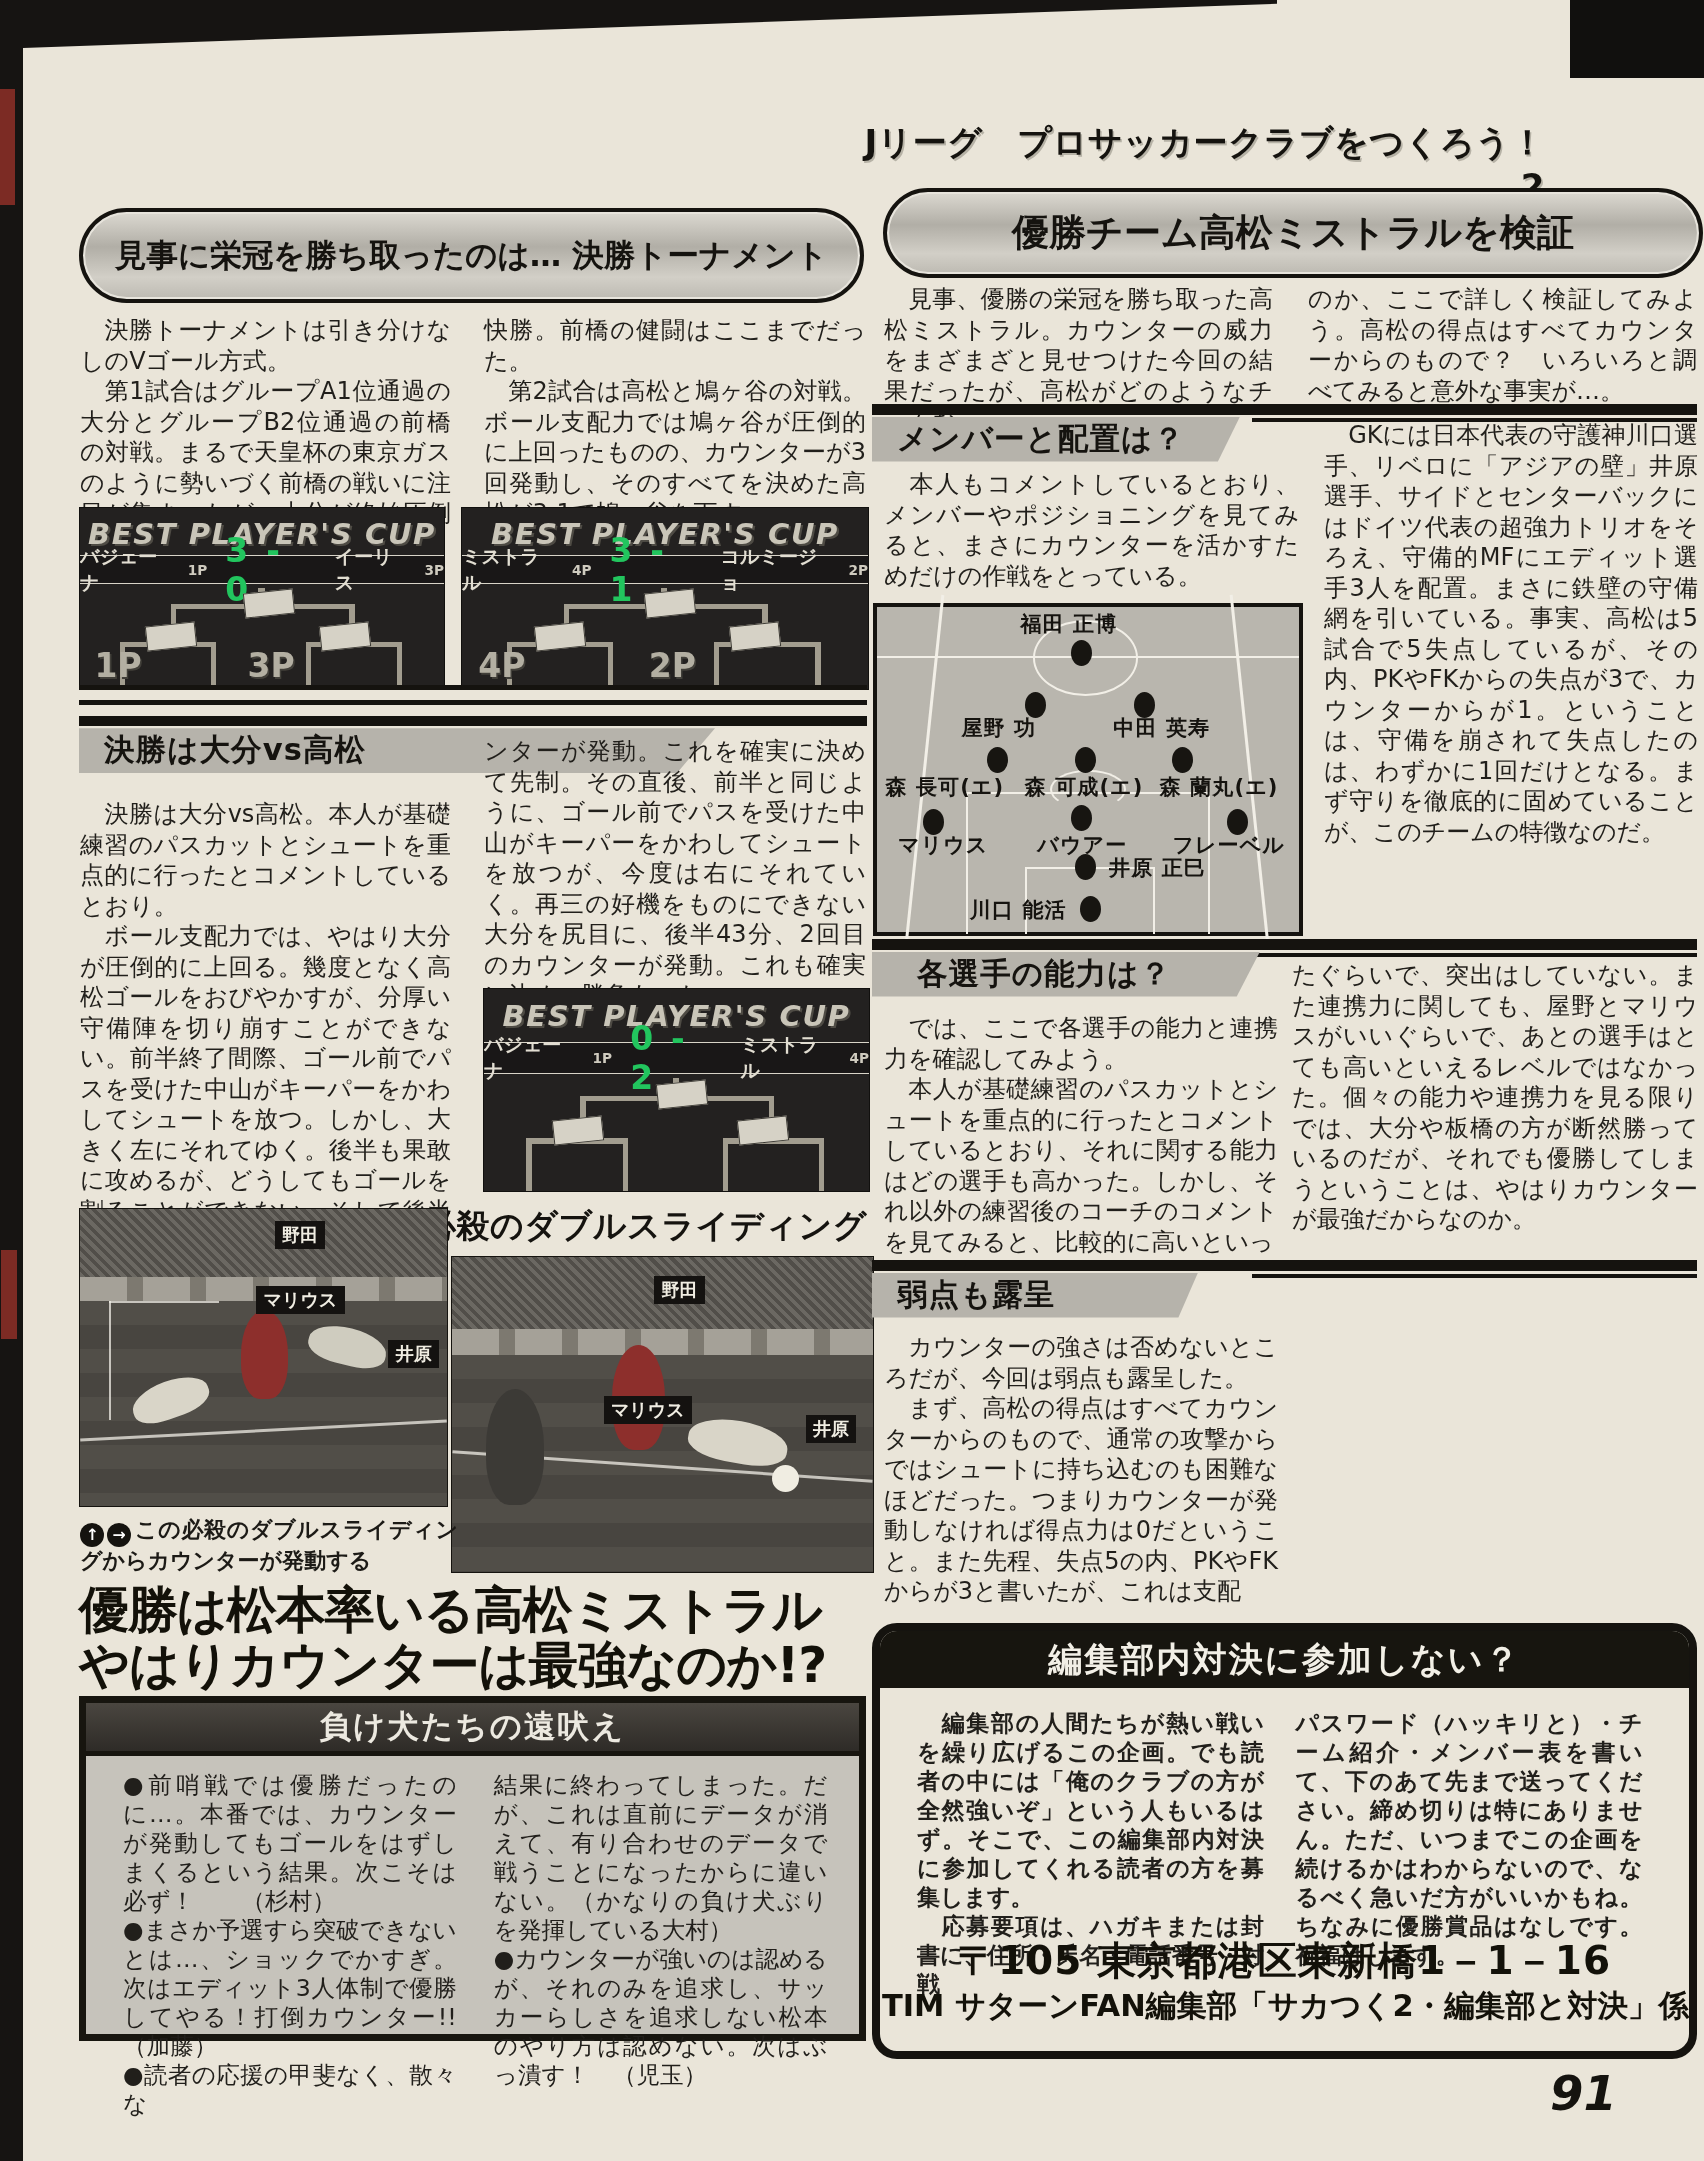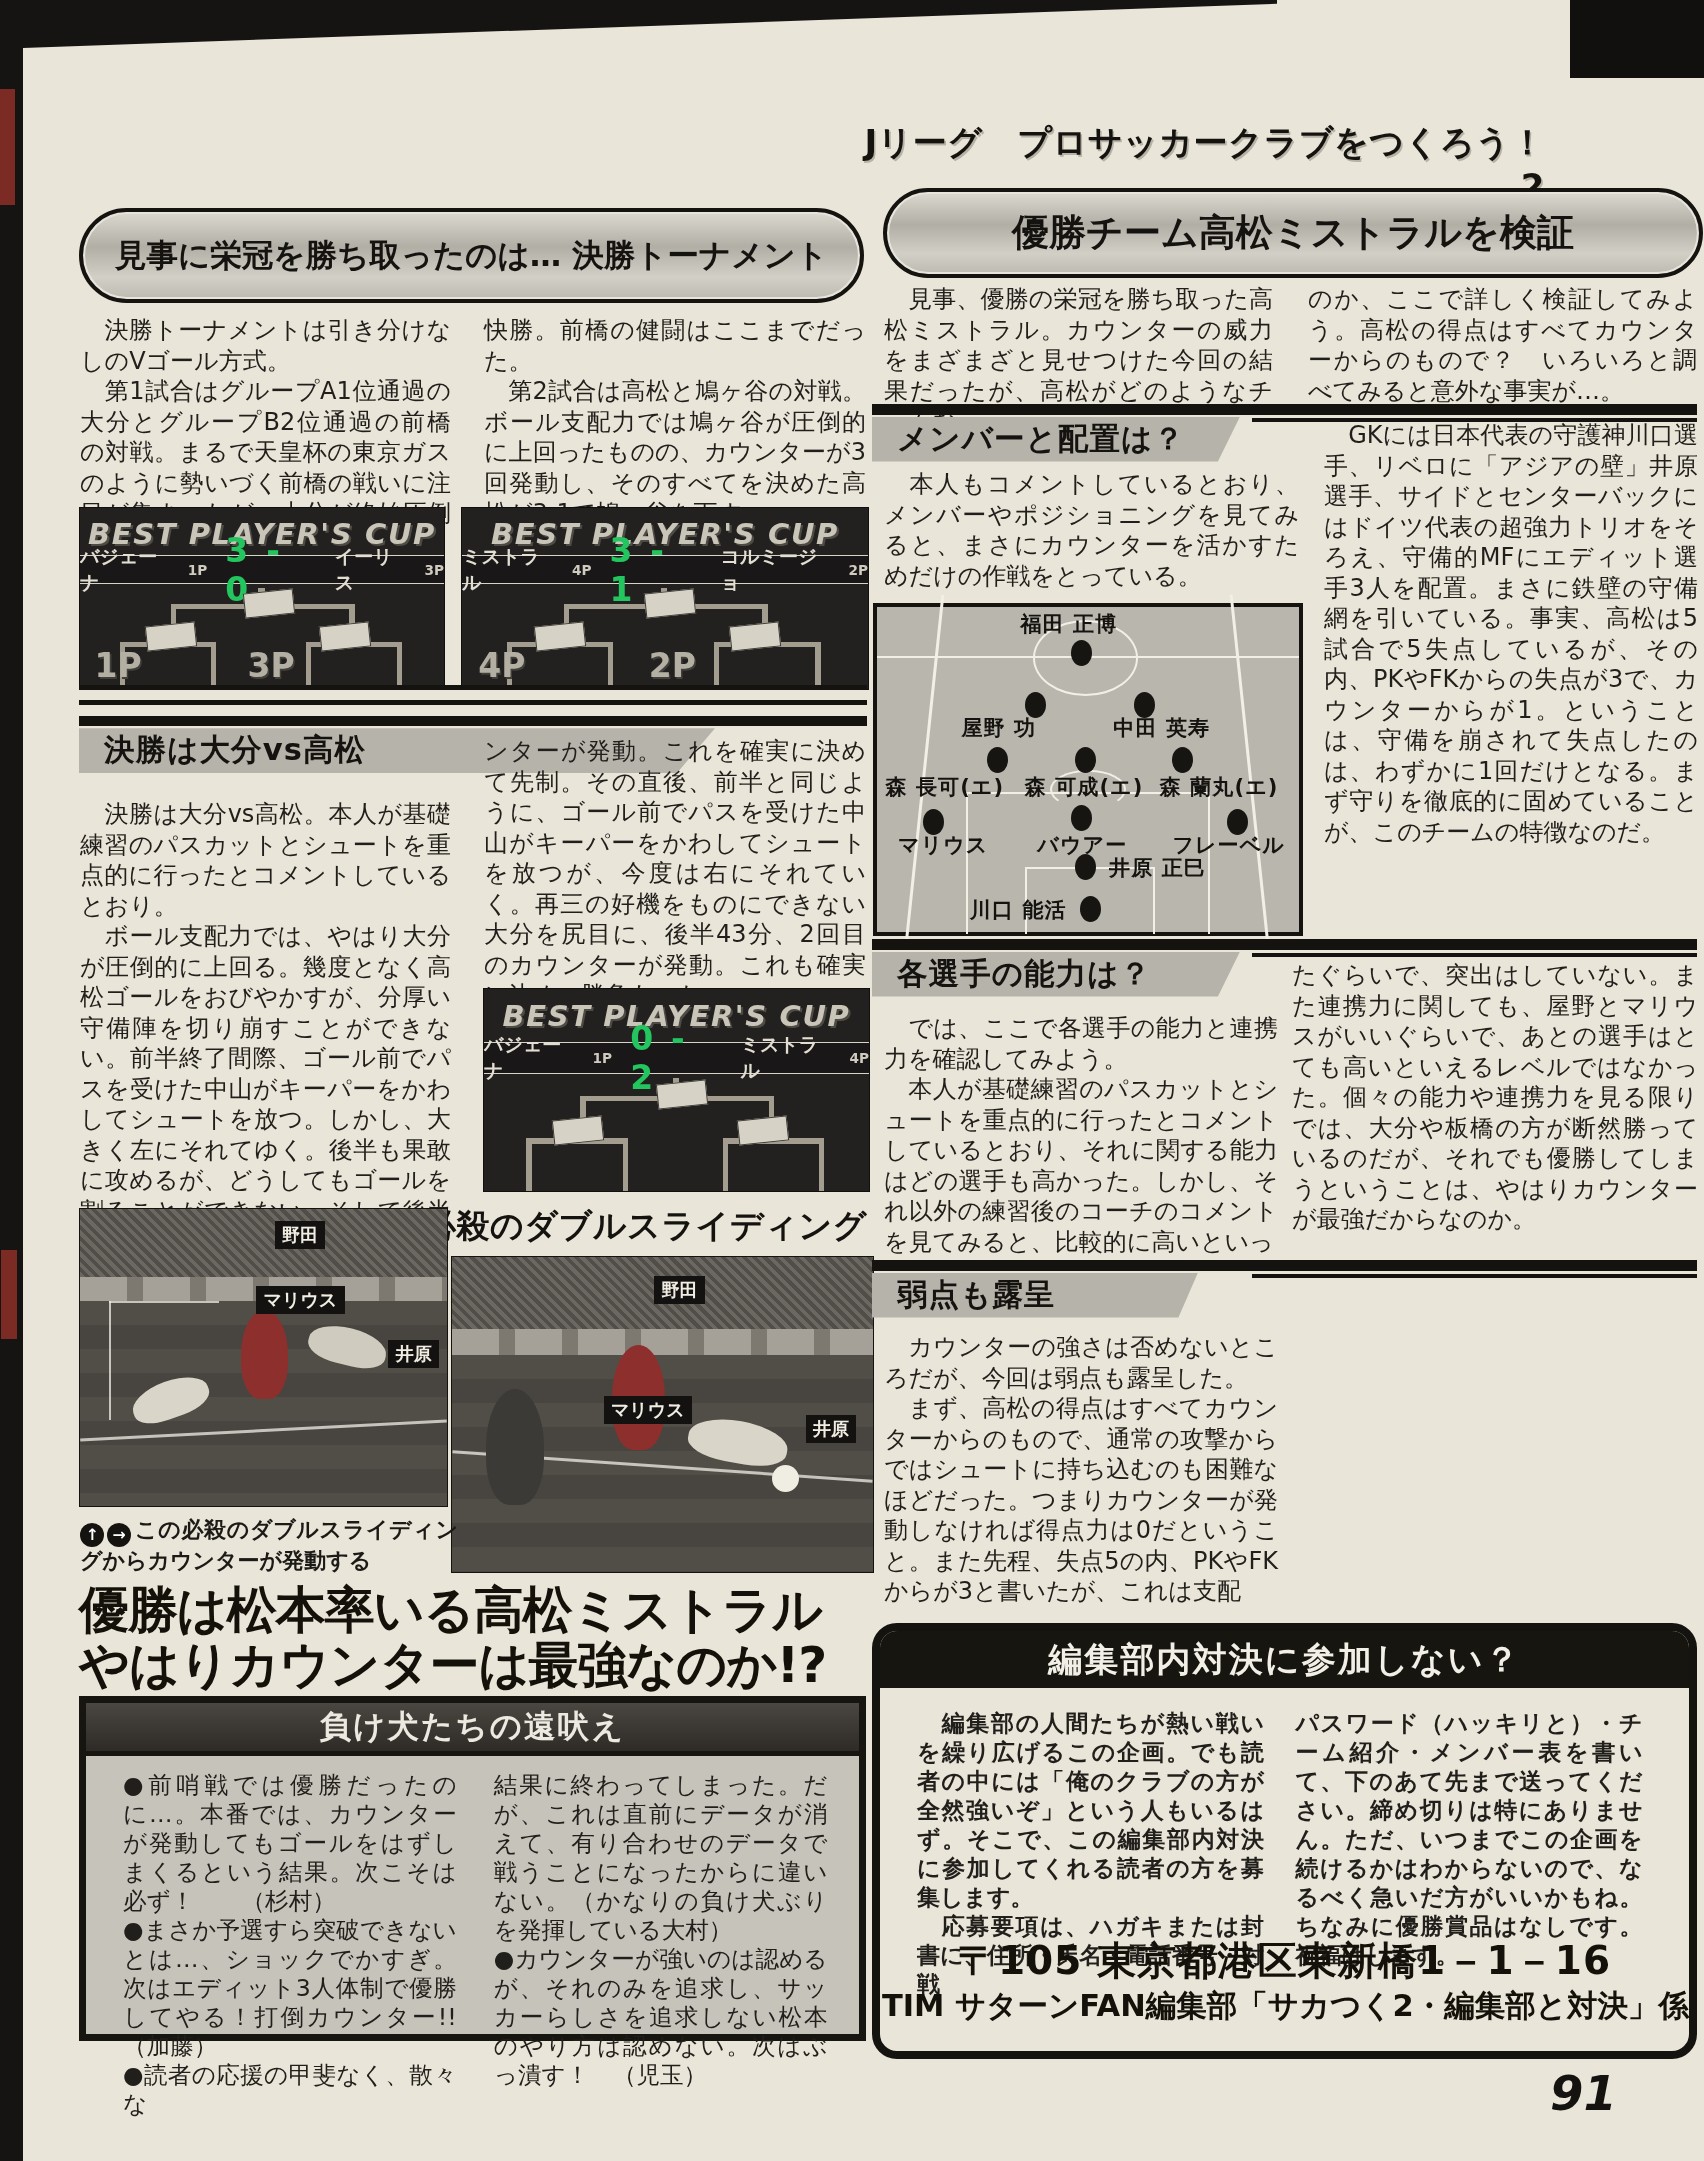--- a/index.html
+++ b/index.html
@@ -293,21 +293,21 @@
     <div class="fdot" style="left:47%;top:76%;"></div>
     <div class="fname" style="left:55%;top:76%;">井原 正巳</div>
 
     <div class="fdot" style="left:48%;top:89%;"></div>
     <div class="fname" style="left:22%;top:89%;">川口 能活</div>
   </div>
 
   <div class="abs" style="left:872px;top:939px;width:825px;">
     <div class="sech-bar"></div>
     <div class="sech-bar2" style="margin-left:46%;width:54%;margin-top:3.2px;"></div>
-    <div class="sech-band" style="width:368px;margin-top:-5.3px;">
+    <div class="sech-band" style="width:368px;margin-top:-5.3px;padding-left:20px;">
       <span>各選手の能力は？</span>
     </div>
   </div>
   <div class="abs jp" style="left:884px;top:1013px;width:394px;">　では、ここで各選手の能力と連携力を確認してみよう。
 　本人が基礎練習のパスカットとシュートを重点的に行ったとコメントしているとおり、それに関する能力はどの選手も高かった。しかし、それ以外の練習後のコーチのコメントを見てみると、比較的に高いといっ</div>
   <div class="abs jp" style="left:1292px;top:960px;width:406px;">たぐらいで、突出はしていない。また連携力に関しても、屋野とマリウスがいいぐらいで、あとの選手はとても高いといえるレベルではなかった。個々の能力や連携力を見る限りでは、大分や板橋の方が断然勝っているのだが、それでも優勝してしまうということは、やはりカウンターが最強だからなのか。</div>
 
   <div class="abs" style="left:872px;top:1260px;width:825px;text-align:right;">
     <div class="sech-bar"></div>
     <div class="sech-bar2" style="margin-left:46%;width:54%;margin-top:3.2px;"></div>

